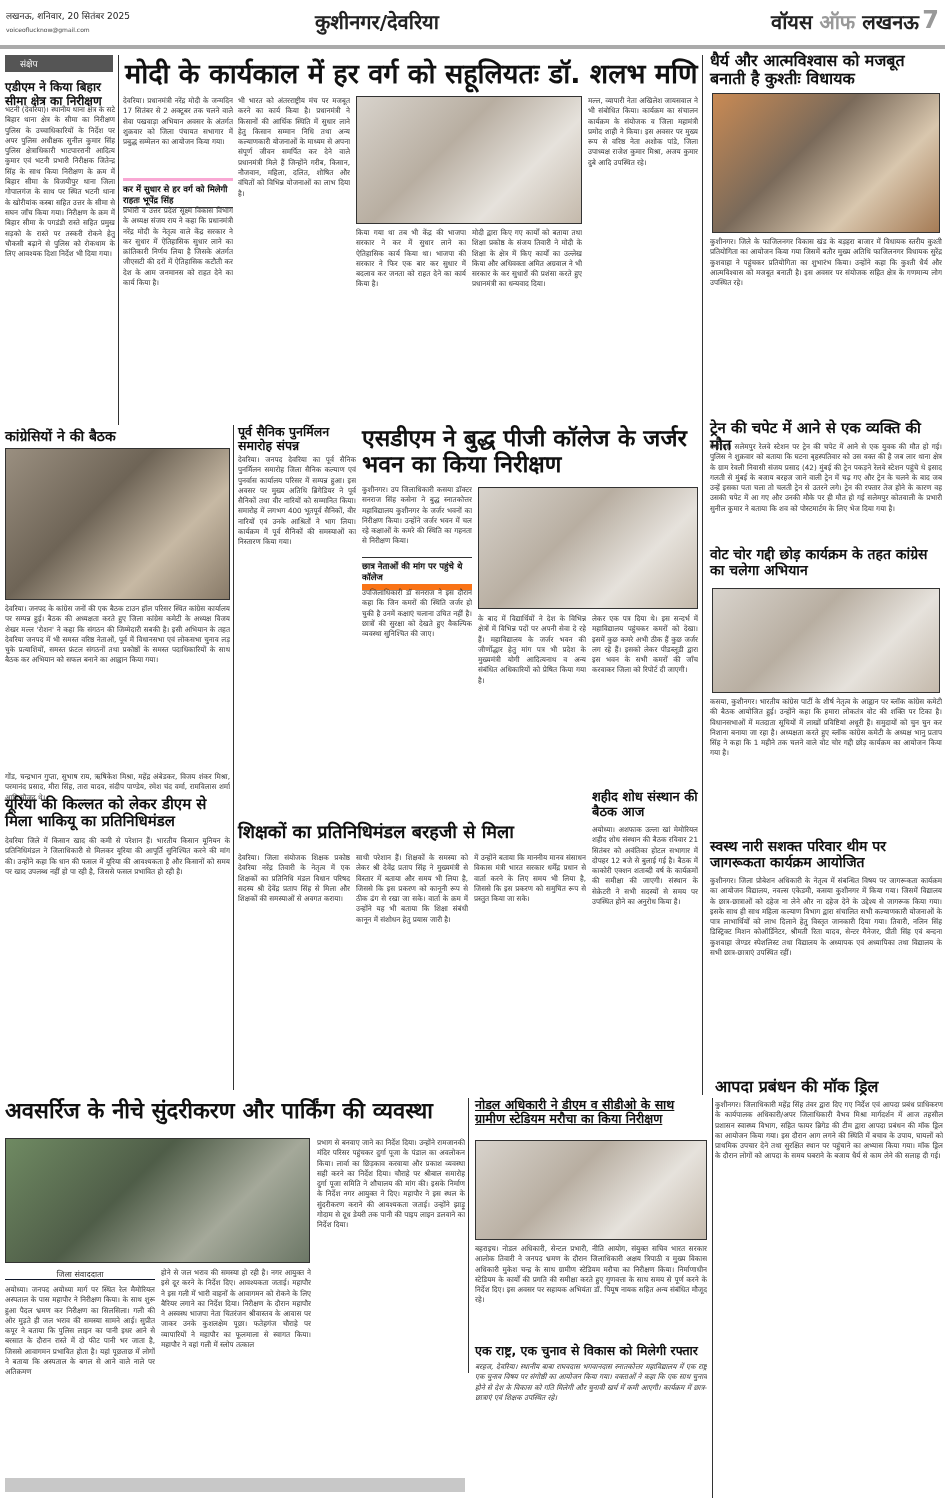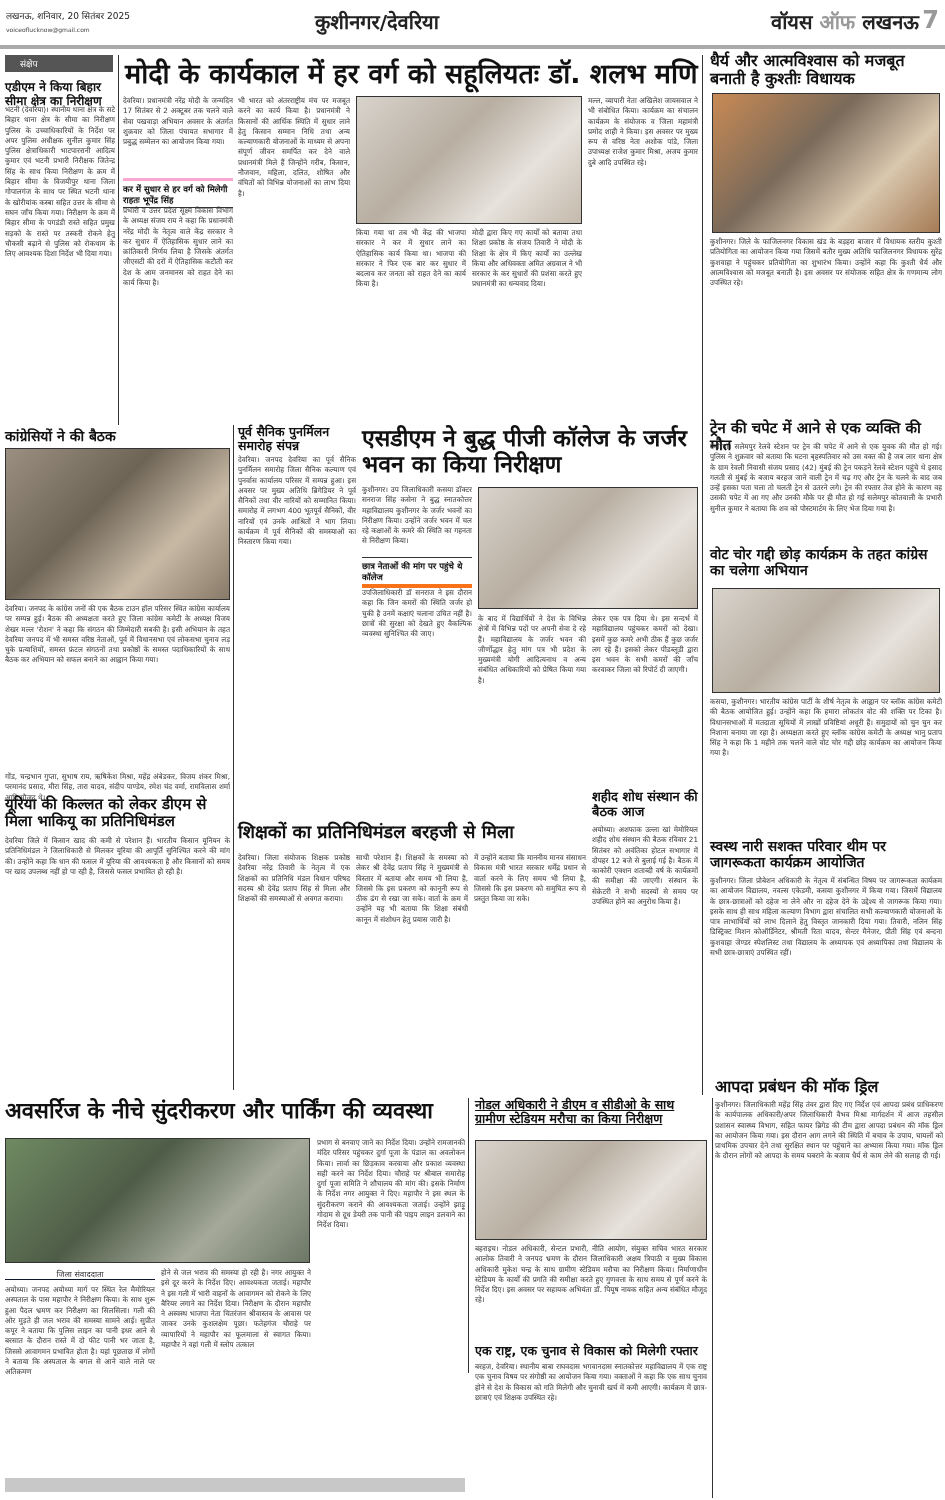--- a/index.html
+++ b/index.html
@@ -83,21 +83,21 @@
 <div class="abs body-text" style="left:5px;top:736px;width:225px;height:32px;margin-top:36px;">गोंड, चन्द्रभान गुप्ता, सुभाष राय, ऋषिकेश मिश्रा, महेंद्र अंबेडकर, विजय शंकर मिश्रा, परमानंद प्रसाद, मीरा सिंह, तारा यादव, संदीप पाण्डेय, रमेश चंद वर्मा, रामविलास शर्मा आदि मौजूद थे।</div>
 
 <div class="abs h1" style="left:5px;top:796px;width:225px;font-size:15px;">यूरिया की किल्लत को लेकर डीएम से मिला भाकियू का प्रतिनिधिमंडल</div>
 <div class="abs body-text" style="left:5px;top:836px;width:225px;height:250px;">देवरिया जिले में किसान खाद की कमी से परेशान हैं। भारतीय किसान यूनियन के प्रतिनिधिमंडल ने जिलाधिकारी से मिलकर यूरिया की आपूर्ति सुनिश्चित करने की मांग की। उन्होंने कहा कि धान की फसल में यूरिया की आवश्यकता है और किसानों को समय पर खाद उपलब्ध नहीं हो पा रही है, जिससे फसल प्रभावित हो रही है।</div>
 
 <div class="abs h1" style="left:238px;top:425px;width:118px;font-size:12.5px;">पूर्व सैनिक पुनर्मिलन समारोह संपन्न</div>
 <div class="abs body-text" style="left:238px;top:455px;width:118px;height:395px;">देवरिया। जनपद देवरिया का पूर्व सैनिक पुनर्मिलन समारोह जिला सैनिक कल्याण एवं पुनर्वास कार्यालय परिसर में सम्पन्न हुआ। इस अवसर पर मुख्य अतिथि ब्रिगेडियर ने पूर्व सैनिकों तथा वीर नारियों को सम्मानित किया। समारोह में लगभग 400 भूतपूर्व सैनिकों, वीर नारियों एवं उनके आश्रितों ने भाग लिया। कार्यक्रम में पूर्व सैनिकों की समस्याओं का निस्तारण किया गया।</div>
 
 <div class="abs h1" style="left:362px;top:425px;width:338px;font-size:23px;">एसडीएम ने बुद्ध पीजी कॉलेज के जर्जर भवन का किया निरीक्षण</div>
 <div class="abs body-text" style="left:362px;top:485px;width:110px;height:70px;">कुशीनगर। उप जिलाधिकारी कसया डॉक्टर सनराज सिंह कसेना ने बुद्ध स्नातकोत्तर महाविद्यालय कुशीनगर के जर्जर भवनों का निरीक्षण किया। उन्होंने जर्जर भवन में चल रहे कक्षाओं के कमरे की स्थिति का गहनता से निरीक्षण किया।</div>
-<div class="abs sub-head" style="left:362px;top:557px;width:110px;border-top:1px solid #333;border-bottom:4px solid #f97316;padding:2px 0;">छात्र नेताओं की मांग पर पहुंचे थे कॉलेज</div>
+<div class="abs sub-head" style="left:362px;top:557px;width:110px;border-top:1px solid #333;border-bottom:6px solid #f97316;padding:2px 0;">छात्र नेताओं की मांग पर पहुंचे थे कॉलेज</div>
 <div class="abs body-text" style="left:362px;top:588px;width:110px;height:195px;">उपजिलाधिकारी डॉ सनराज ने इस दौरान कहा कि जिन कमरों की स्थिति जर्जर हो चुकी है उनमें कक्षाएं चलाना उचित नहीं है। छात्रों की सुरक्षा को देखते हुए वैकल्पिक व्यवस्था सुनिश्चित की जाए।</div>
 <div class="abs photo light" style="left:478px;top:487px;width:220px;height:122px;"></div>
 <div class="abs body-text" style="left:478px;top:614px;width:108px;height:170px;">के बाद में विद्यार्थियों ने देश के विभिन्न क्षेत्रों में विभिन्न पदों पर अपनी सेवा दे रहे हैं। महाविद्यालय के जर्जर भवन की जीर्णोद्धार हेतु मांग पत्र भी प्रदेश के मुख्यमंत्री योगी आदित्यनाथ व अन्य संबंधित अधिकारियों को प्रेषित किया गया है।</div>
 <div class="abs body-text" style="left:592px;top:614px;width:106px;height:170px;">लेकर एक पत्र दिया थे। इस सन्दर्भ में महाविद्यालय पहुंचकर कमरों को देखा। इसमें कुछ कमरे अभी ठीक हैं कुछ जर्जर लग रहे हैं। इसको लेकर पीडब्लूडी द्वारा इस भवन के सभी कमरों की जाँच करवाकर जिला को रिपोर्ट दी जाएगी।</div>
 
 <div class="abs h1" style="left:592px;top:790px;width:106px;font-size:13px;">शहीद शोध संस्थान की बैठक आज</div>
 <div class="abs body-text" style="left:592px;top:825px;width:106px;height:262px;">अयोध्या। अशफाक उल्ला खां मेमोरियल शहीद शोध संस्थान की बैठक रविवार 21 सितंबर को अवंतिका होटल सभागार में दोपहर 12 बजे से बुलाई गई है। बैठक में काकोरी एक्शन शताब्दी वर्ष के कार्यक्रमों की समीक्षा की जाएगी। संस्थान के सेक्रेटरी ने सभी सदस्यों से समय पर उपस्थित होने का अनुरोध किया है।</div>
 
 <div class="abs h1" style="left:238px;top:822px;width:350px;font-size:18px;">शिक्षकों का प्रतिनिधिमंडल बरहजी से मिला</div>
 <div class="abs body-text" style="left:238px;top:853px;width:112px;height:233px;">देवरिया। जिला संयोजक शिक्षक प्रकोष्ठ देवरिया नरेंद्र तिवारी के नेतृत्व में एक शिक्षकों का प्रतिनिधि मंडल विधान परिषद सदस्य श्री देवेंद्र प्रताप सिंह से मिला और शिक्षकों की समस्याओं से अवगत कराया।</div>
@@ -110,13 +110,13 @@
 <div class="abs body-text" style="left:5px;top:1285px;width:150px;height:200px;">अयोध्या। जनपद अयोध्या मार्ग पर स्थित रेल मैमोरियल अस्पताल के पास महापौर ने निरीक्षण किया। के साथ शुरू हुआ पैदल भ्रमण कर निरीक्षण का सिलसिला। गली की ओर मुड़ते ही जल भराव की समस्या सामने आई। सुप्रीत कपूर ने बताया कि पुलिस लाइन का पानी इधर आने से बरसात के दौरान रास्ते में दो फीट पानी भर जाता है, जिससे आवागमन प्रभावित होता है। यहां पूछताछ में लोगों ने बताया कि अस्पताल के बगल से आने वाले नाले पर अतिक्रमण</div>
 <div class="abs body-text" style="left:161px;top:1268px;width:150px;height:217px;">होने से जल भराव की समस्या हो रही है। नगर आयुक्त ने इसे दूर करने के निर्देश दिए। आवश्यकता जताई। महापौर ने इस गली में भारी वाहनों के आवागमन को रोकने के लिए बैरियर लगाने का निर्देश दिया। निरीक्षण के दौरान महापौर ने अस्वस्थ भाजपा नेता चितरंजन श्रीवास्तव के आवास पर जाकर उनके कुशलक्षेम पूछा। फतेहगंज चौराहे पर व्यापारियों ने महापौर का फूलमाला से स्वागत किया। महापौर ने वहां गली में स्लोप तत्काल</div>
 <div class="abs body-text" style="left:317px;top:1138px;width:148px;height:347px;">प्रभाग से बनवाए जाने का निर्देश दिया। उन्होंने रामजानकी मंदिर परिसर पहुंचकर दुर्गा पूजा के पंडाल का अवलोकन किया। लार्वा का छिड़काव करवाया और प्रकाश व्यवस्था सही करने का निर्देश दिया। चौराहे पर श्रीबाल समारोह दुर्गा पूजा समिति ने शौचालय की मांग की। इसके निर्माण के निर्देश नगर आयुक्त ने दिए। महापौर ने इस स्थल के सुंदरीकरण कराने की आवश्यकता जताई। उन्होंने झाड़ू गोदाम से दूध डेयरी तक पानी की पाइप लाइन डलवाने का निर्देश दिया।</div>
 <div class="abs grey-bar" style="left:5px;top:1478px;width:460px;height:14px;"></div>
 
 <div class="abs h1" style="left:475px;top:1098px;width:232px;font-size:12.5px;text-decoration:underline;">नोडल अधिकारी ने डीएम व सीडीओ के साथ ग्रामीण स्टेडियम मरौचा का किया निरीक्षण</div>
 <div class="abs photo light" style="left:475px;top:1140px;width:232px;height:100px;"></div>
 <div class="abs body-text" style="left:475px;top:1244px;width:232px;height:96px;">बहराइच। नोडल अधिकारी, सेन्टल प्रभारी, नीति आयोग, संयुक्त सचिव भारत सरकार आलोक तिवारी ने जनपद भ्रमण के दौरान जिलाधिकारी अक्षय त्रिपाठी व मुख्य विकास अधिकारी मुकेश चन्द्र के साथ ग्रामीण स्टेडियम मरौचा का निरीक्षण किया। निर्माणाधीन स्टेडियम के कार्यों की प्रगति की समीक्षा करते हुए गुणवत्ता के साथ समय से पूर्ण करने के निर्देश दिए। इस अवसर पर सहायक अभियंता डॉ. पियूष नायक सहित अन्य संबंधित मौजूद रहे।</div>
 
 <div class="abs h1" style="left:475px;top:1344px;width:232px;font-size:12.5px;">एक राष्ट्र, एक चुनाव से विकास को मिलेगी रफ्तार</div>
-<div class="abs body-text" style="left:475px;top:1362px;width:232px;height:110px;">बरहज, देवरिया। स्थानीय बाबा राघवदास भगवानदास स्नातकोत्तर महाविद्यालय में एक राष्ट्र एक चुनाव विषय पर संगोष्ठी का आयोजन किया गया। वक्ताओं ने कहा कि एक साथ चुनाव होने से देश के विकास को गति मिलेगी और चुनावी खर्च में कमी आएगी। कार्यक्रम में छात्र-छात्राएं एवं शिक्षक उपस्थित रहे।</div>
+<div class="abs body-text" style="left:475px;top:1362px;width:232px;height:110px;font-style:italic;">बरहज, देवरिया। स्थानीय बाबा राघवदास भगवानदास स्नातकोत्तर महाविद्यालय में एक राष्ट्र एक चुनाव विषय पर संगोष्ठी का आयोजन किया गया। वक्ताओं ने कहा कि एक साथ चुनाव होने से देश के विकास को गति मिलेगी और चुनावी खर्च में कमी आएगी। कार्यक्रम में छात्र-छात्राएं एवं शिक्षक उपस्थित रहे।</div>
 
 </body></html>

